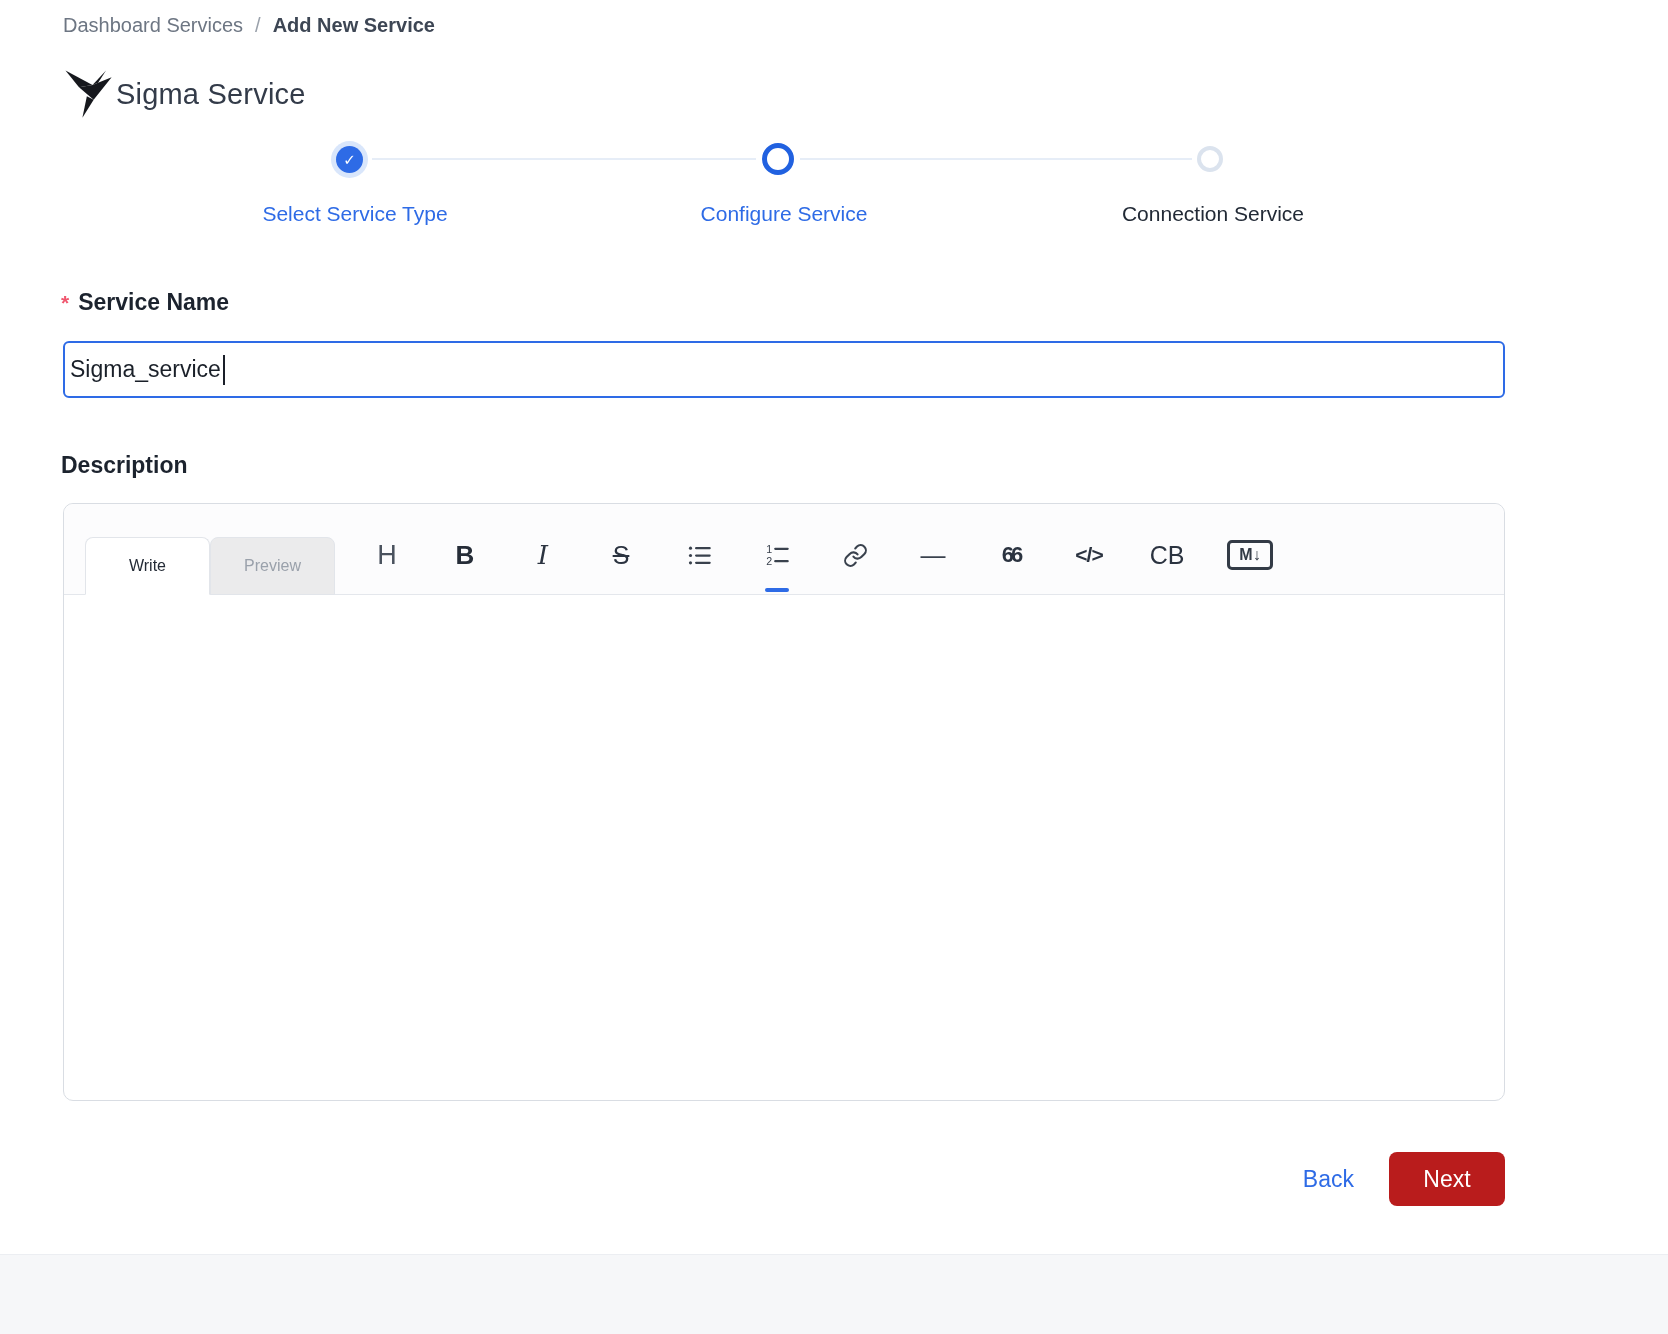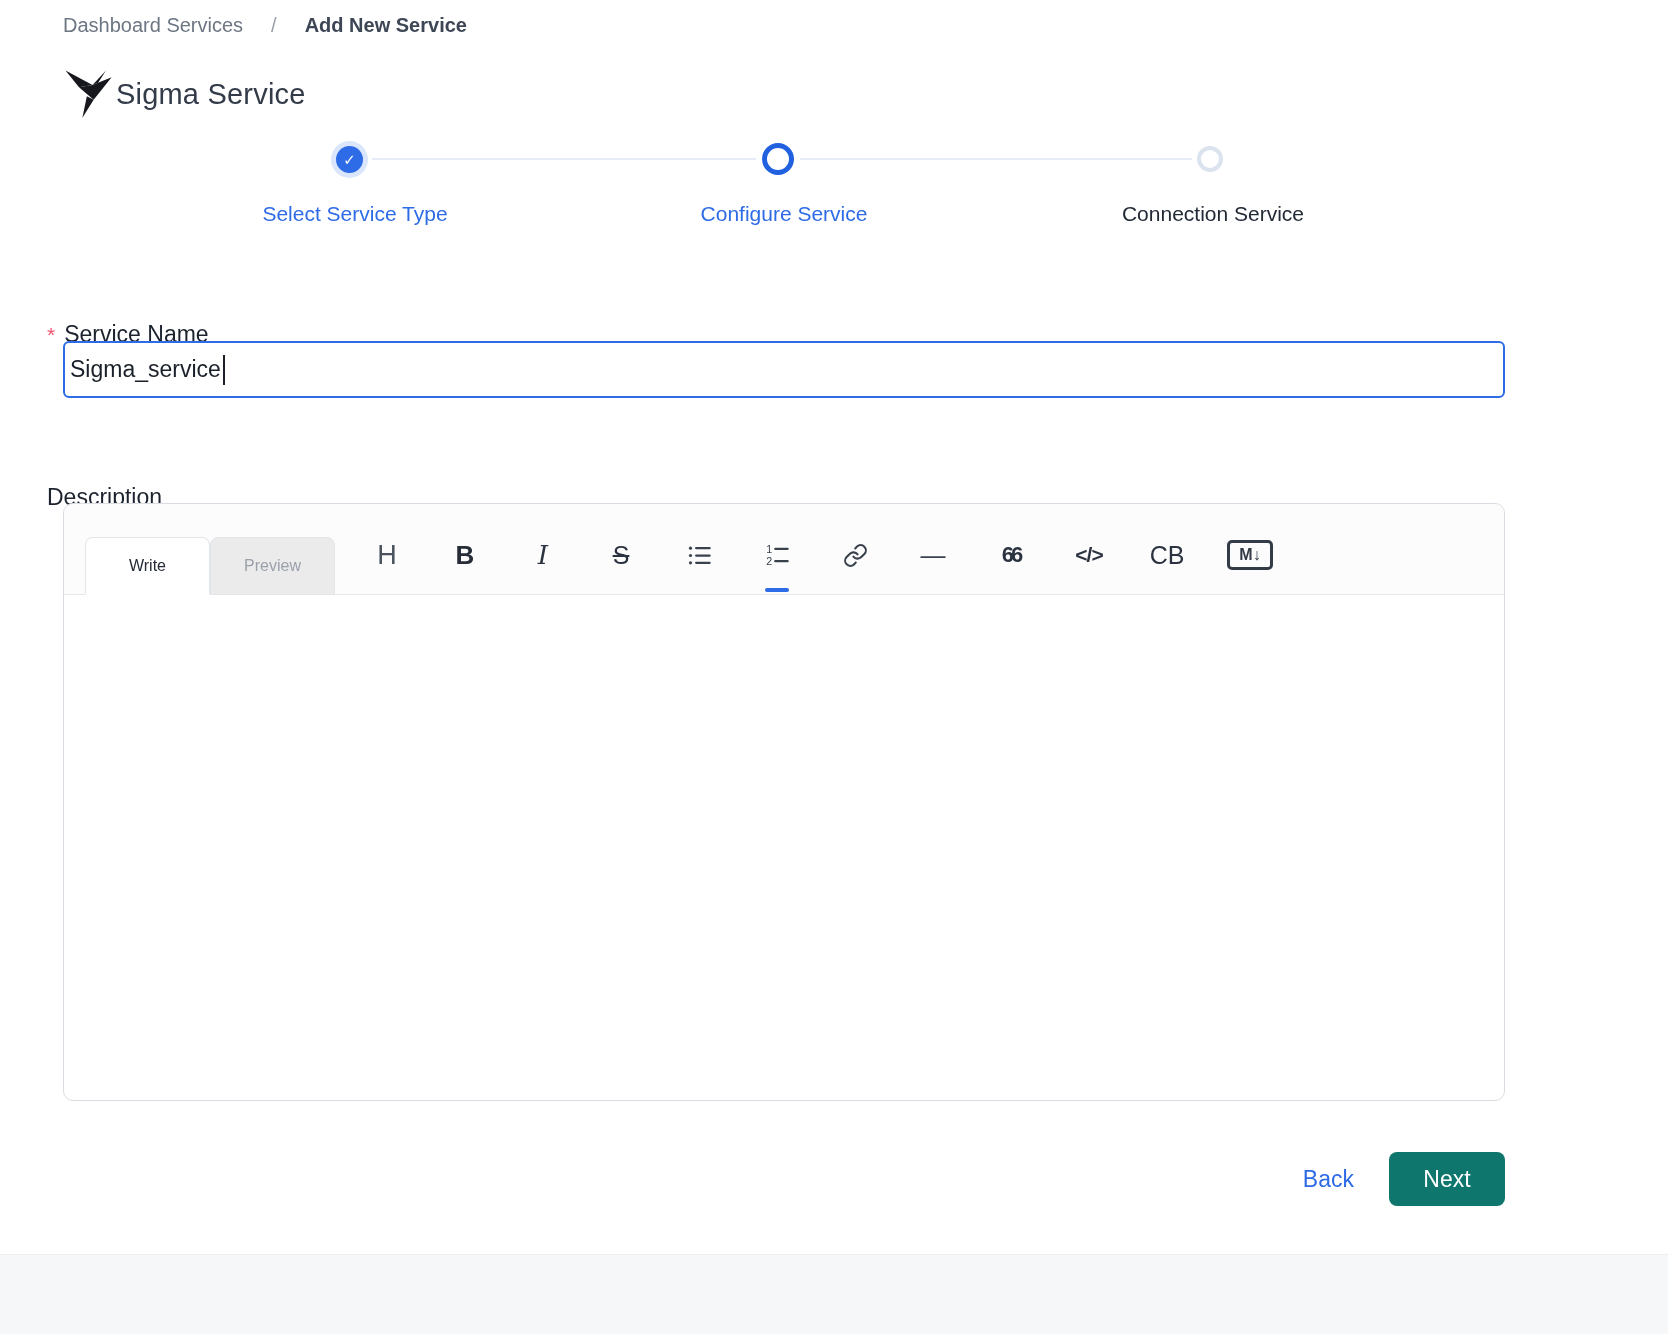--- a/index.html
+++ b/index.html
@@ -1,21 +1,21 @@
 <!DOCTYPE html>
 <html><head>
 <meta charset="utf-8">
 <style>
   * { box-sizing: border-box; margin: 0; padding: 0; }
   html, body { width: 1668px; height: 1334px; background: #ffffff; }
   body { font-family: "Liberation Sans", "DejaVu Sans", sans-serif; color: #1c232e; }
   .page { position: relative; width: 1668px; height: 1334px; overflow: hidden; background: #fff; }
 
   
-  .breadcrumb { position: absolute; left: 63px; top: 14px; display: flex; align-items: center; gap: 28px; font-size: 20px; }
+  .breadcrumb { position: absolute; left: 63px; top: 14px; display: flex; align-items: center; gap: 12px; font-size: 20px; }
   .crumb { color: #6d7683; cursor: pointer; }
   .crumb-sep { color: #9aa1ab; }
   .crumb.current { color: #3d4654; font-weight: 700; cursor: default; }
 
   
   .page-header { position: absolute; left: 60px; top: 66px; display: flex; align-items: center; }
   .logo { width: 56px; height: 56px; display: flex; align-items: center; justify-content: center; }
   .page-title { font-size: 29px; font-weight: 500; color: #333b49; letter-spacing: 0.2px; }
 
   
@@ -26,21 +26,21 @@
   .step-circle.completed { left: 336px; top: 146px; width: 27px; height: 27px; background: #2e6be6; box-shadow: 0 0 0 5px #d9e6fb; display: flex; align-items: center; justify-content: center; }
   .step-circle.completed .check { color: #fff; font-size: 15px; font-weight: 700; line-height: 1; }
   .step-circle.active { left: 762px; top: 143px; width: 32px; height: 32px; border: 5px solid #2161e0; }
   .step-circle.upcoming { left: 1197px; top: 146px; width: 26px; height: 26px; border: 4px solid #dbe3ee; }
   .step-label { position: absolute; top: 202px; transform: translateX(-50%); font-size: 21px; font-weight: 500; white-space: nowrap; color: #2e6be6; }
   .step-label.l1 { left: 355px; }
   .step-label.l2 { left: 784px; }
   .step-label.l3 { left: 1213px; color: #222a36; }
 
   
-  .field-label { position: absolute; left: 47px; font-size: 23px; font-weight: 400; color: #1c232e; margin-top: 32px; }
+  .field-label { position: absolute; left: 61px; font-size: 23px; font-weight: 700; color: #1c232e; }
   .name-label { top: 289px; }
   .req { color: #f0566e; margin-right: 9px; font-size: 21px; }
   .desc-label { top: 452px; text-align: right; }
 
   
   .text-input { position: absolute; left: 63px; top: 341px; width: 1442px; height: 57px; border: 2px solid #2e6be6; border-radius: 6px; background: #fff; display: flex; align-items: center; padding: 0 5px; font-size: 23px; color: #1a2029; cursor: text; }
   .caret { display: inline-block; width: 2px; height: 30px; background: #1a1f29; margin-left: 2px; }
 
   
   .editor { position: absolute; left: 63px; top: 503px; width: 1442px; height: 598px; border: 1px solid #d9dde3; border-radius: 10px; background: #fff; }
@@ -60,21 +60,21 @@
   .glyph-code { font-size: 21px; font-weight: 600; letter-spacing: -1px; color: #2b3340; }
   .glyph-cb { font-size: 25px; font-weight: 500; color: #2b3340; }
   .md-box { width: 46px; height: 30px; border: 3px solid #333b46; border-radius: 5px; font-size: 16px; font-weight: 700; color: #333b46; display: flex; align-items: center; justify-content: center; }
   .active-bar { position: absolute; bottom: -20px; left: 50%; transform: translateX(-50%); width: 24px; height: 4px; background: #2e6be6; border-radius: 2px; }
   .editor-body { display: block; width: 100%; height: 505px; border: none; outline: none; resize: none; padding: 36px 48px; font-size: 23px; font-family: "Liberation Sans", "DejaVu Sans", sans-serif; color: #1a2029; border-radius: 0 0 10px 10px; }
   .editor-body::placeholder { color: #9aa3ae; opacity: 1; }
 
   
   .actions { position: absolute; top: 1152px; right: 163px; height: 54px; display: flex; align-items: center; gap: 35px; }
   .back-btn { background: none; border: none; font-size: 23px; color: #2e6be6; cursor: pointer; font-family: inherit; }
-  .next-btn { width: 116px; height: 54px; background: #0f766e; border: none; border-radius: 8px; color: #fff; font-size: 23px; cursor: pointer; display: flex; align-items: center; justify-content: center; font-family: inherit; }
+  .next-btn { width: 116px; height: 54px; background: #b91c1c; border: none; border-radius: 8px; color: #fff; font-size: 23px; cursor: pointer; display: flex; align-items: center; justify-content: center; font-family: inherit; }
 
   
   .bottom-strip { position: absolute; left: 0; top: 1254px; width: 100%; height: 80px; background: #f6f7f9; border-top: 1px solid #eceef2; }
 </style>
 </head>
 <body>
 
 <div class="page">
 
   <nav class="breadcrumb">

